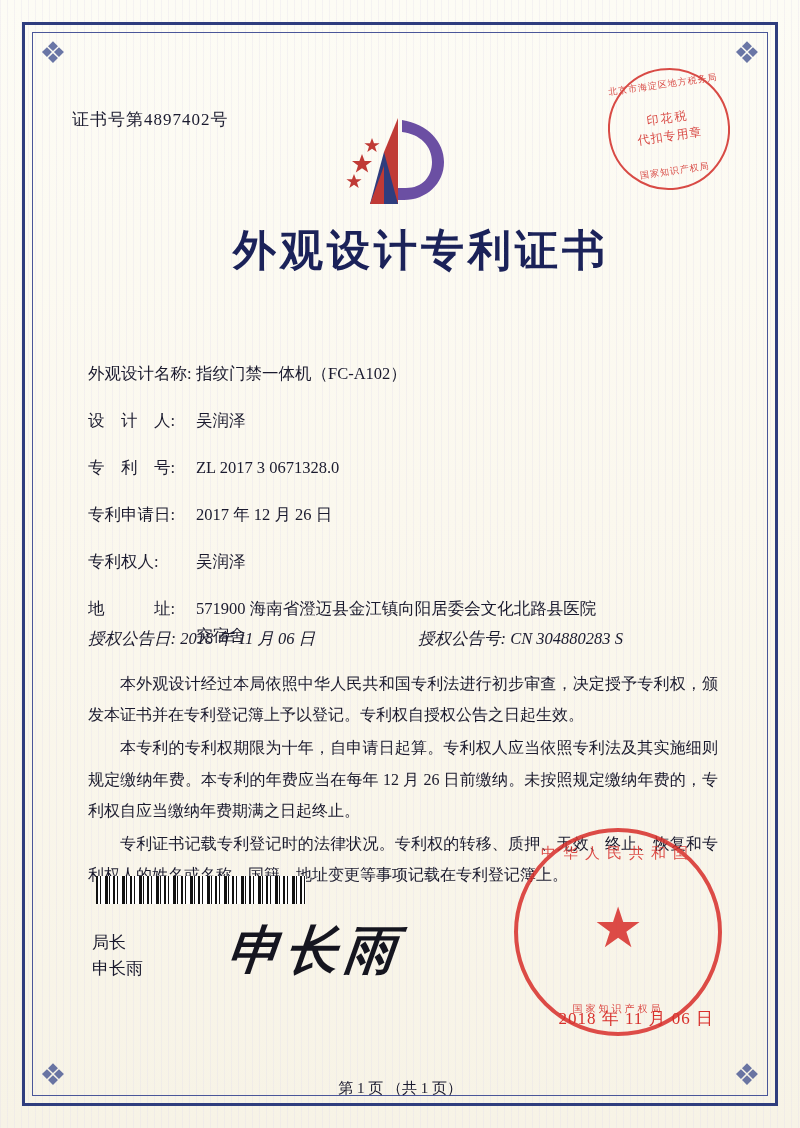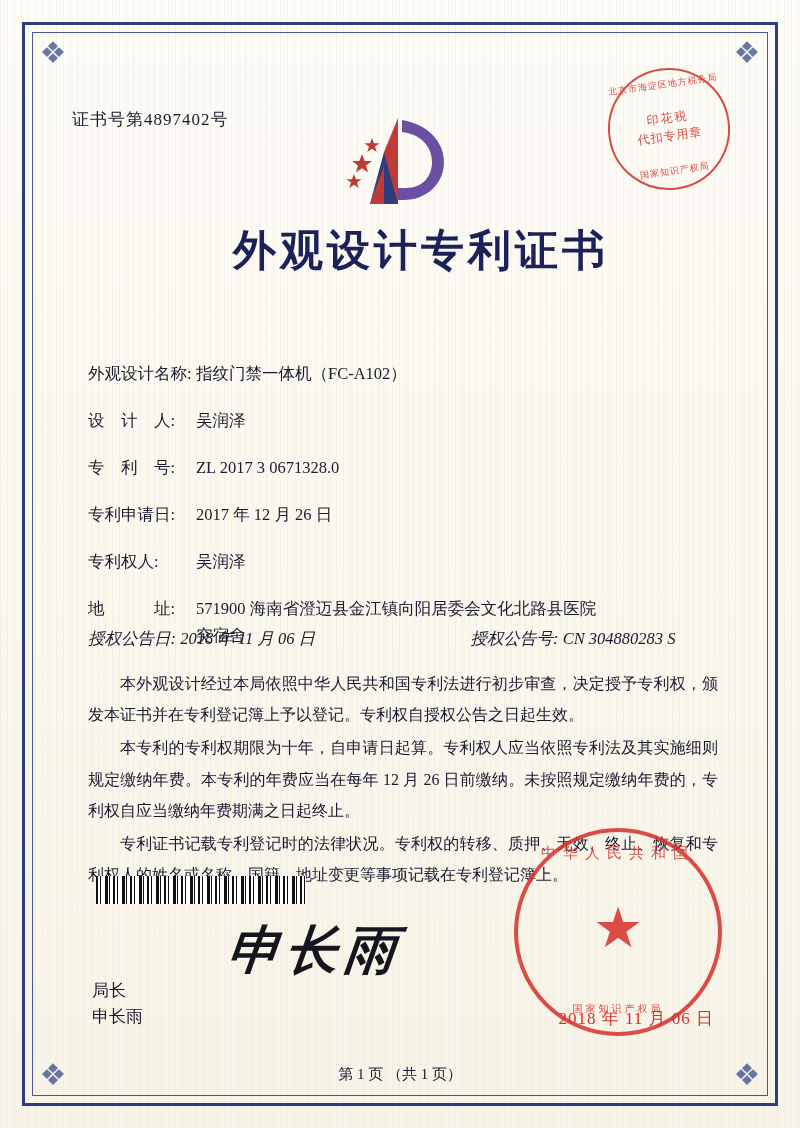--- a/index.html
+++ b/index.html
@@ -131,21 +131,21 @@
   .pub-row {
     position: absolute;
     left: 88px;
     top: 628px;
     width: 640px;
     font-size: 16.5px;
     display: flex;
     font-style: italic;
   }
   .pub-left { width: 330px; }
-  .pub-right { flex: 1; text-align: center; }
+  .pub-right { flex: 1; }
 
   .body-text {
     position: absolute;
     left: 88px;
     top: 668px;
     width: 630px;
     font-size: 16px;
     line-height: 1.95;
     text-align: justify;
   }
@@ -167,21 +167,20 @@
       #111 9px, #111 12px, #fff 12px, #fff 13px,
       #111 13px, #111 14px, #fff 14px, #fff 17px);
   }
 
   .director {
     position: absolute;
     left: 92px;
     top: 930px;
     font-size: 17px;
     line-height: 1.55;
-    margin-top: 48px;
   }
   .signature {
     position: absolute;
     left: 228px;
     top: 916px;
     font-size: 52px;
     font-family: "Liberation Serif", serif;
     font-style: italic;
     font-weight: bold;
     color: #15151f;
@@ -232,21 +231,21 @@
     right: 86px;
     bottom: 98px;
     font-size: 17px;
     color: #d8302c;
     letter-spacing: 1px;
   }
 
   .footer {
     position: absolute;
     left: 0; right: 0;
-    bottom: 44px;
+    bottom: 30px;
     text-align: center;
     font-size: 15px;
     color: #1a1a2e;
   }
 </style>
 </head>
 <body>
 
 <div class="page">
 

